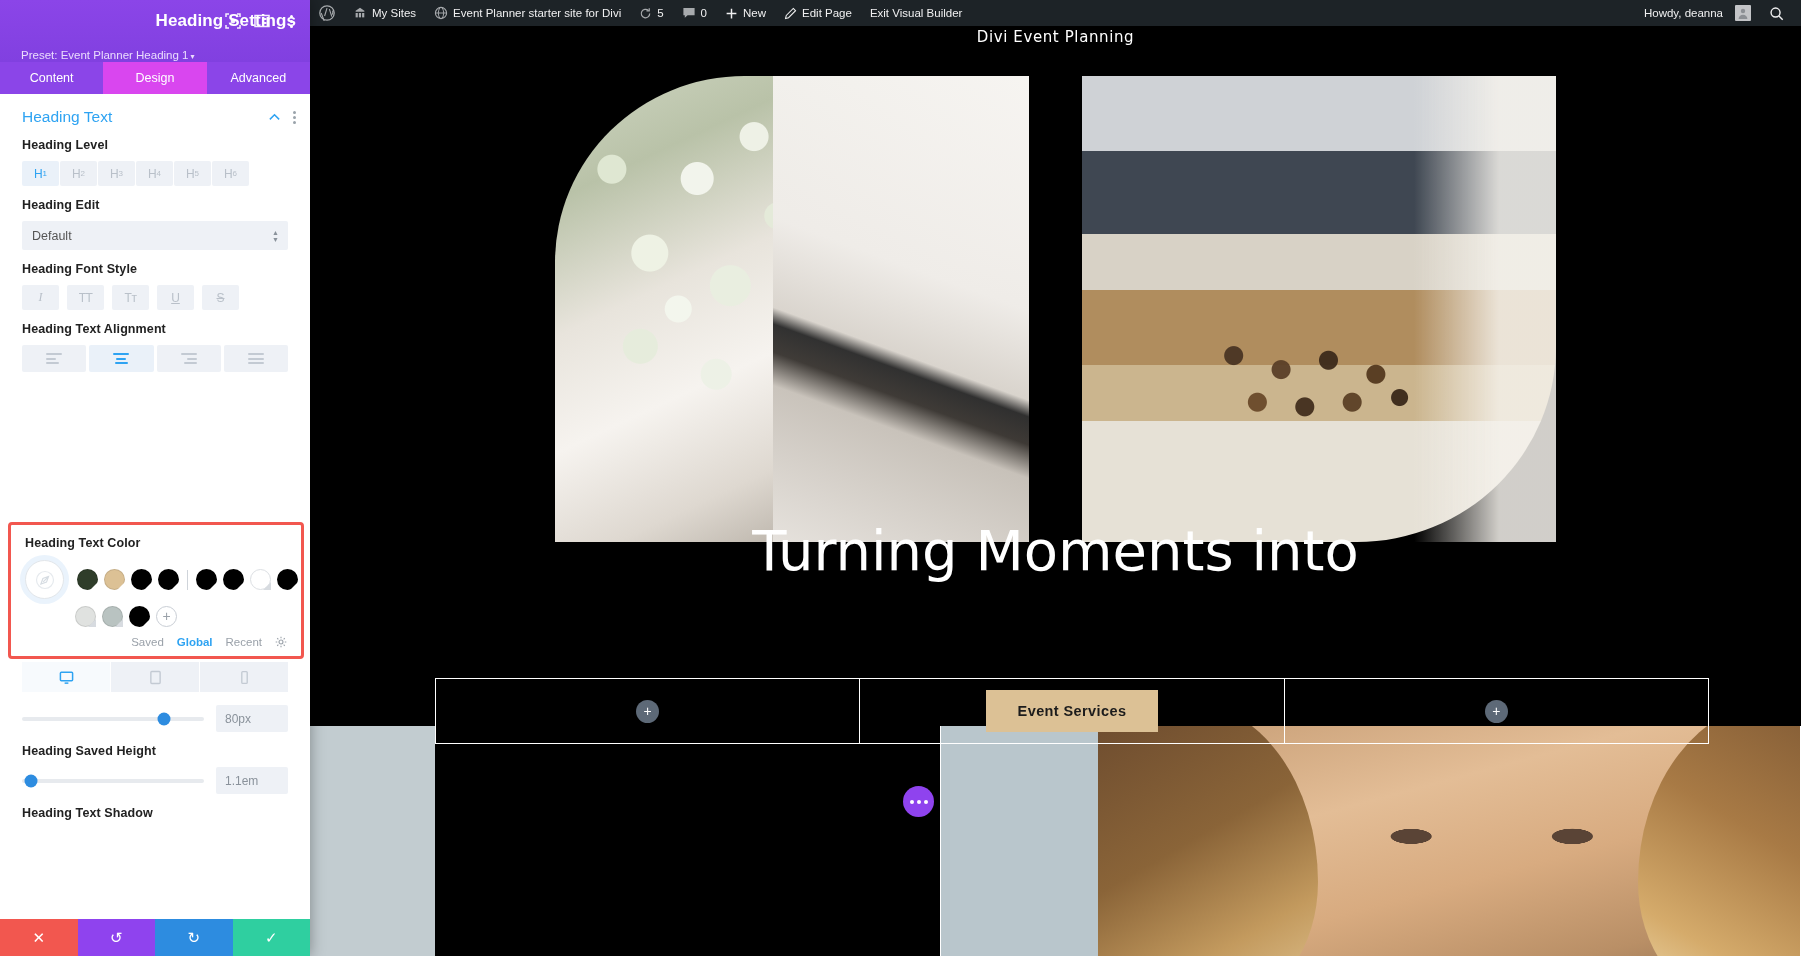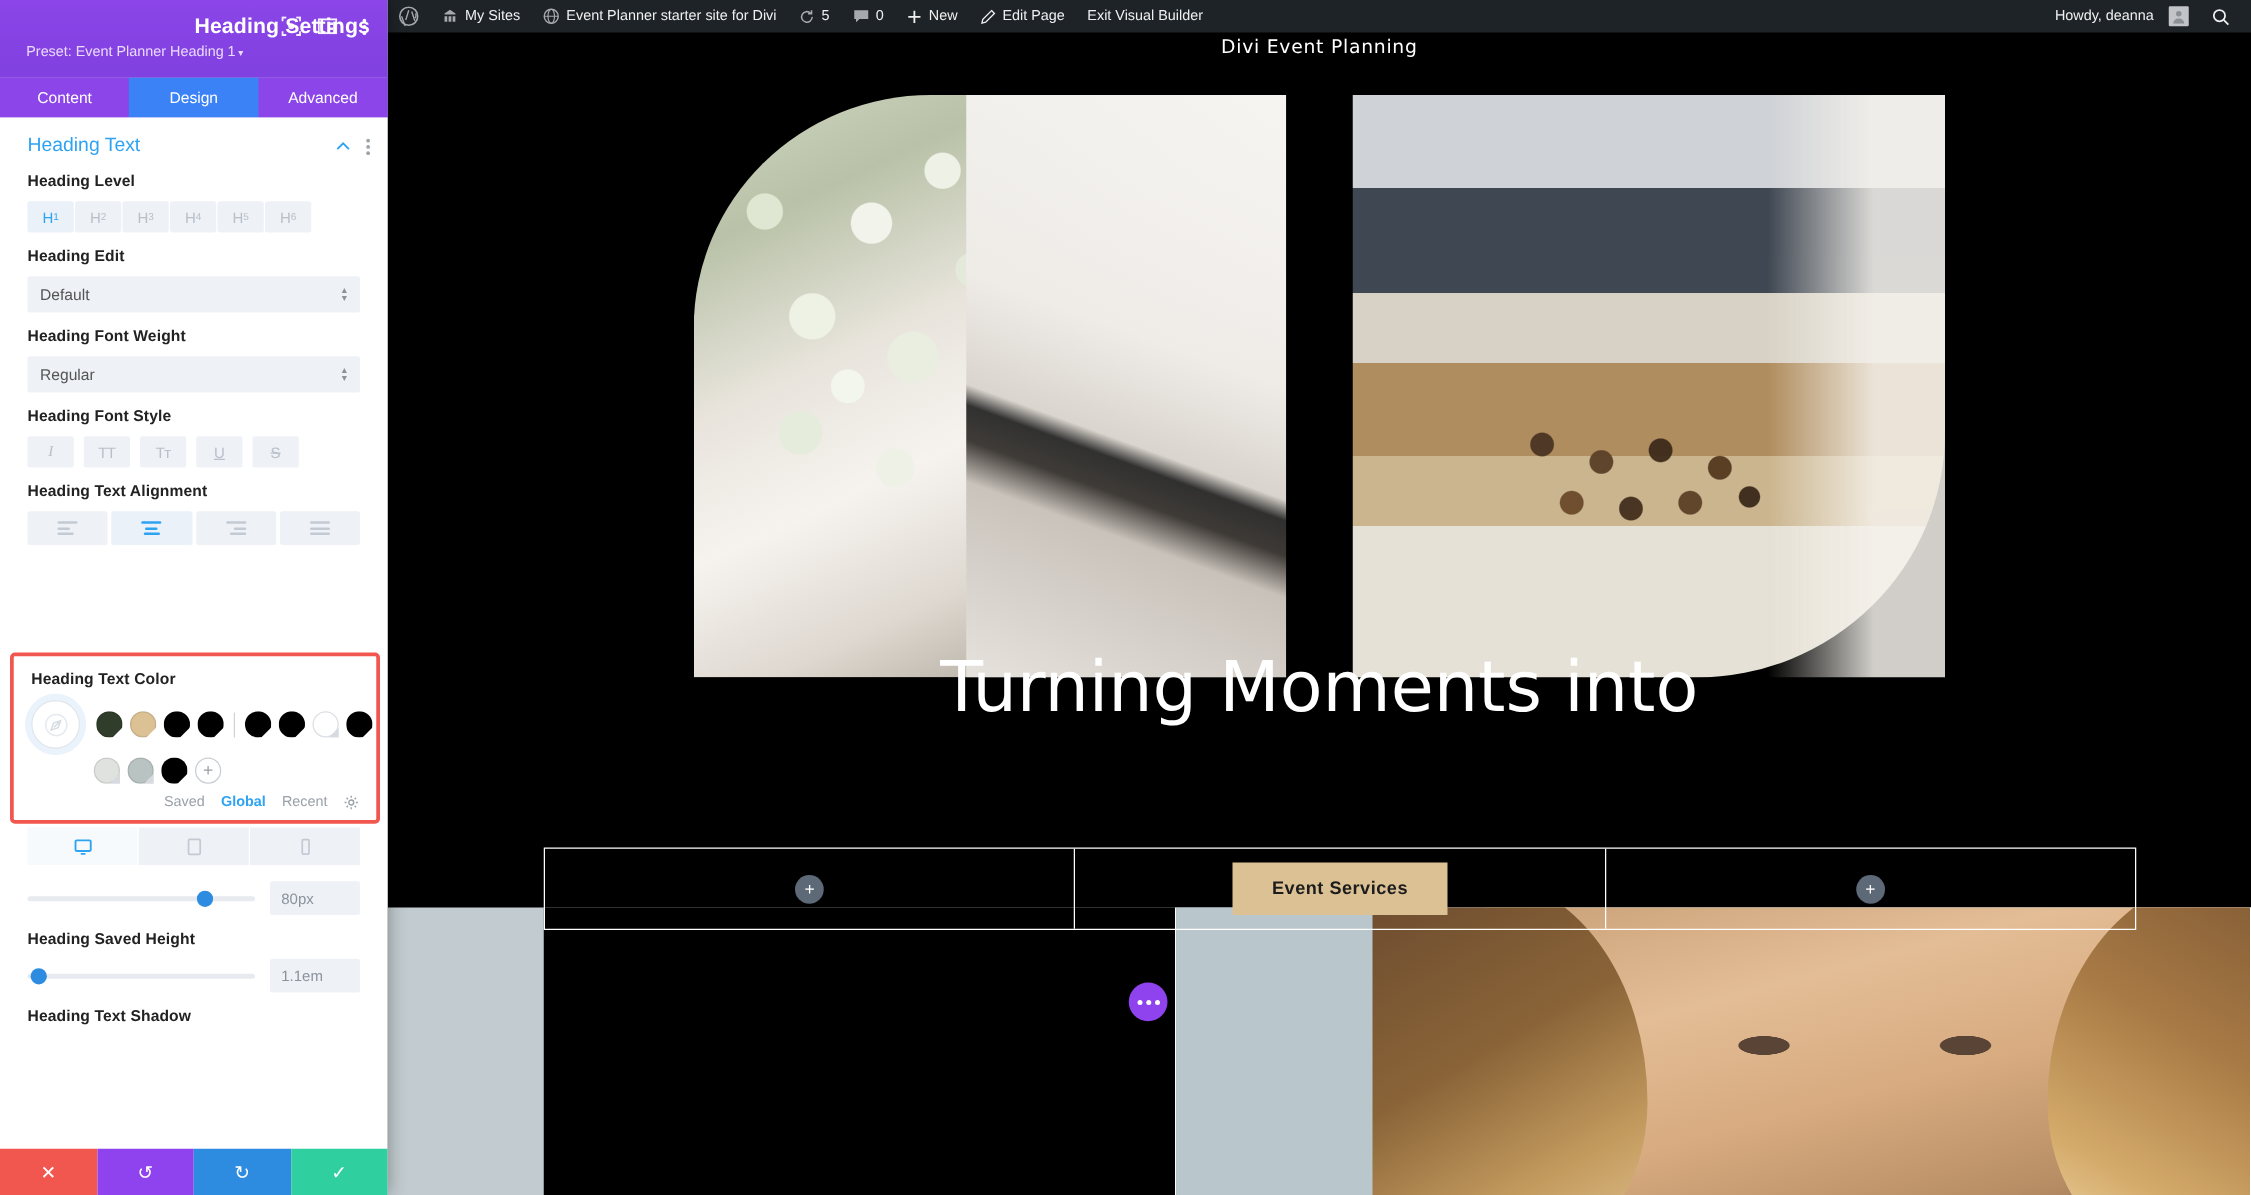--- a/index.html
+++ b/index.html
@@ -27,41 +27,41 @@
     color: #fff;
     position: relative;
     height: 62px;
   }
   .panel-title {
     font-size: 17px; font-weight: bold; letter-spacing: .1px;
     line-height: 20px;
     text-align: right;
   }
   .panel-preset {
-    font-size: 11.5px; margin-top: 5px; color: #f0e4ff; opacity: .95;
+    font-size: 11.5px; margin-top: 18px; color: #f0e4ff; opacity: .95;
   }
   .panel-preset .caret { font-size: 8px; margin-left: 2px; }
   .hdr-icons {
     position: absolute; right: 11px; top: 13px;
     display: flex; align-items: center; gap: 13px;
   }
   .hdr-icons .hicon { width: 16px; height: 16px; opacity: .92; cursor: pointer; display:block;}
   .hdr-icons .dots {
     width: 16px; height: 16px; display: flex; flex-direction: column;
     align-items: center; justify-content: center; gap: 2px; cursor: pointer;
   }
   .hdr-icons .dots i { width: 3px; height: 3px; background: #fff; border-radius: 50%; display:block;}
 
   .tabs { display: flex; background: #8f43ee; height: 32px; }
   .tab {
     flex: 1; text-align: center; line-height: 32px;
     font-size: 12.5px; color: #fff; cursor: pointer;
     background: #8b45e8;
   }
-  .tab.active { background: #3b82f6; font-weight: normal; }
+  .tab.active { background: #d946ef; font-weight: normal; }
 
   .panel-body {
     flex: 1; overflow: hidden; background: #fff; position: relative;
   }
 
   .section-head {
     display: flex; align-items: center; justify-content: space-between;
     padding: 14px 14px 12px 22px;
   }
   .section-title { font-size: 15.5px; color: #2ea3f2; }
@@ -395,30 +395,20 @@
         <div class="field-label">Heading Edit</div>
         <div class="select">
           <span>Default</span>
           <span class="arrows">
               <span>▲</span>
               <span>▼</span>
             </span>
         </div>
       </div>
 
-      <div class="field">
-        <div class="field-label">Heading Font Weight</div>
-        <div class="select">
-          <span>Regular</span>
-          <span class="arrows">
-              <span>▲</span>
-              <span>▼</span>
-            </span>
-        </div>
-      </div>
 
       <div class="field">
         <div class="field-label">Heading Font Style</div>
         <div class="btn-group" style="gap:8px">
           <div class="seg" style="font-style:italic;font-family:'Liberation Serif',serif">I</div>
           <div class="seg tt">TT</div>
           <div class="seg tt">Tᴛ</div>
           <div class="seg u">U</div>
           <div class="seg s">S</div>
         </div>

